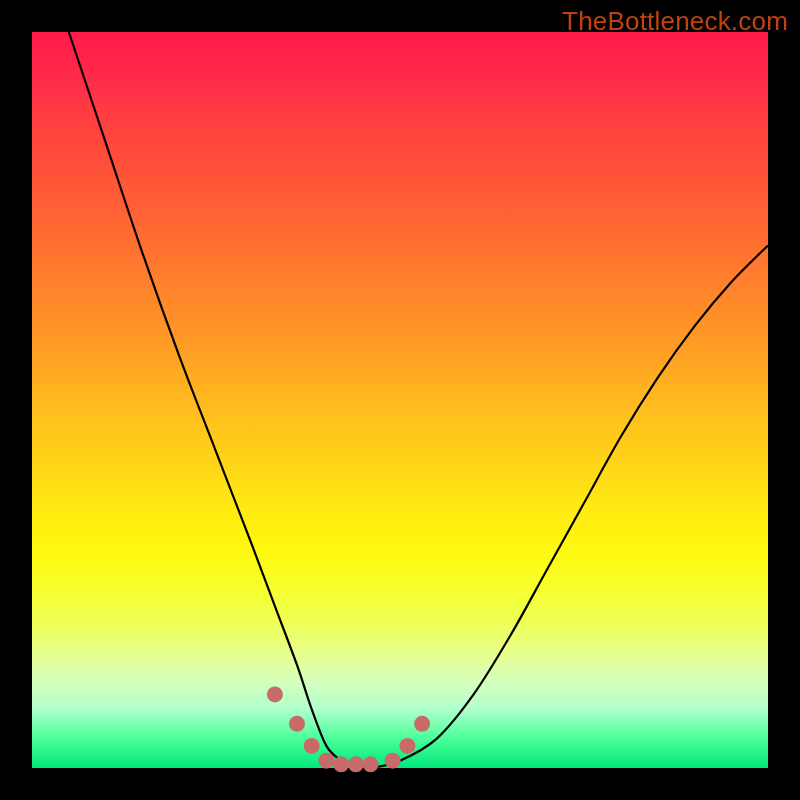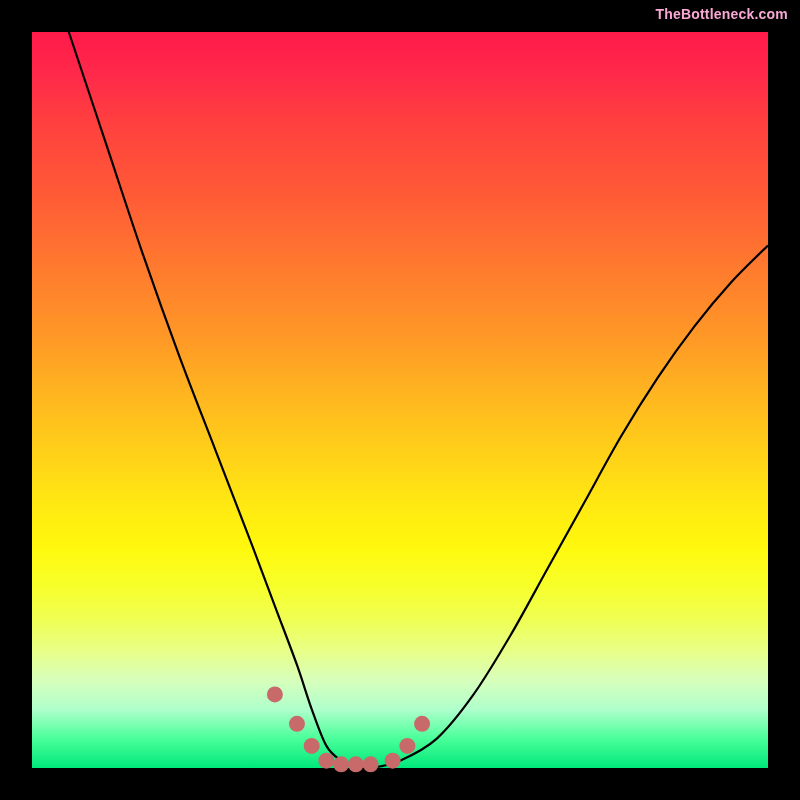--- a/index.html
+++ b/index.html
@@ -43,24 +43,24 @@
       #d8ffbb 88%,
       #b0ffcc 92%,
       #4aff9a 96%,
       #00e87a 100%
     );
   }
   .watermark {
     position: absolute;
     top: 6px;
     right: 12px;
-    color: #f9a8d4;
-    font-size: 14px;
+    color: #c2410c;
+    font-size: 26px;
     letter-spacing: 0.2px;
-    font-weight: 700;
+    font-weight: 400;
   }
   svg.curve {
     position: absolute;
     left: 0;
     top: 0;
     width: 736px;
     height: 736px;
     overflow: visible;
   }
 </style>

